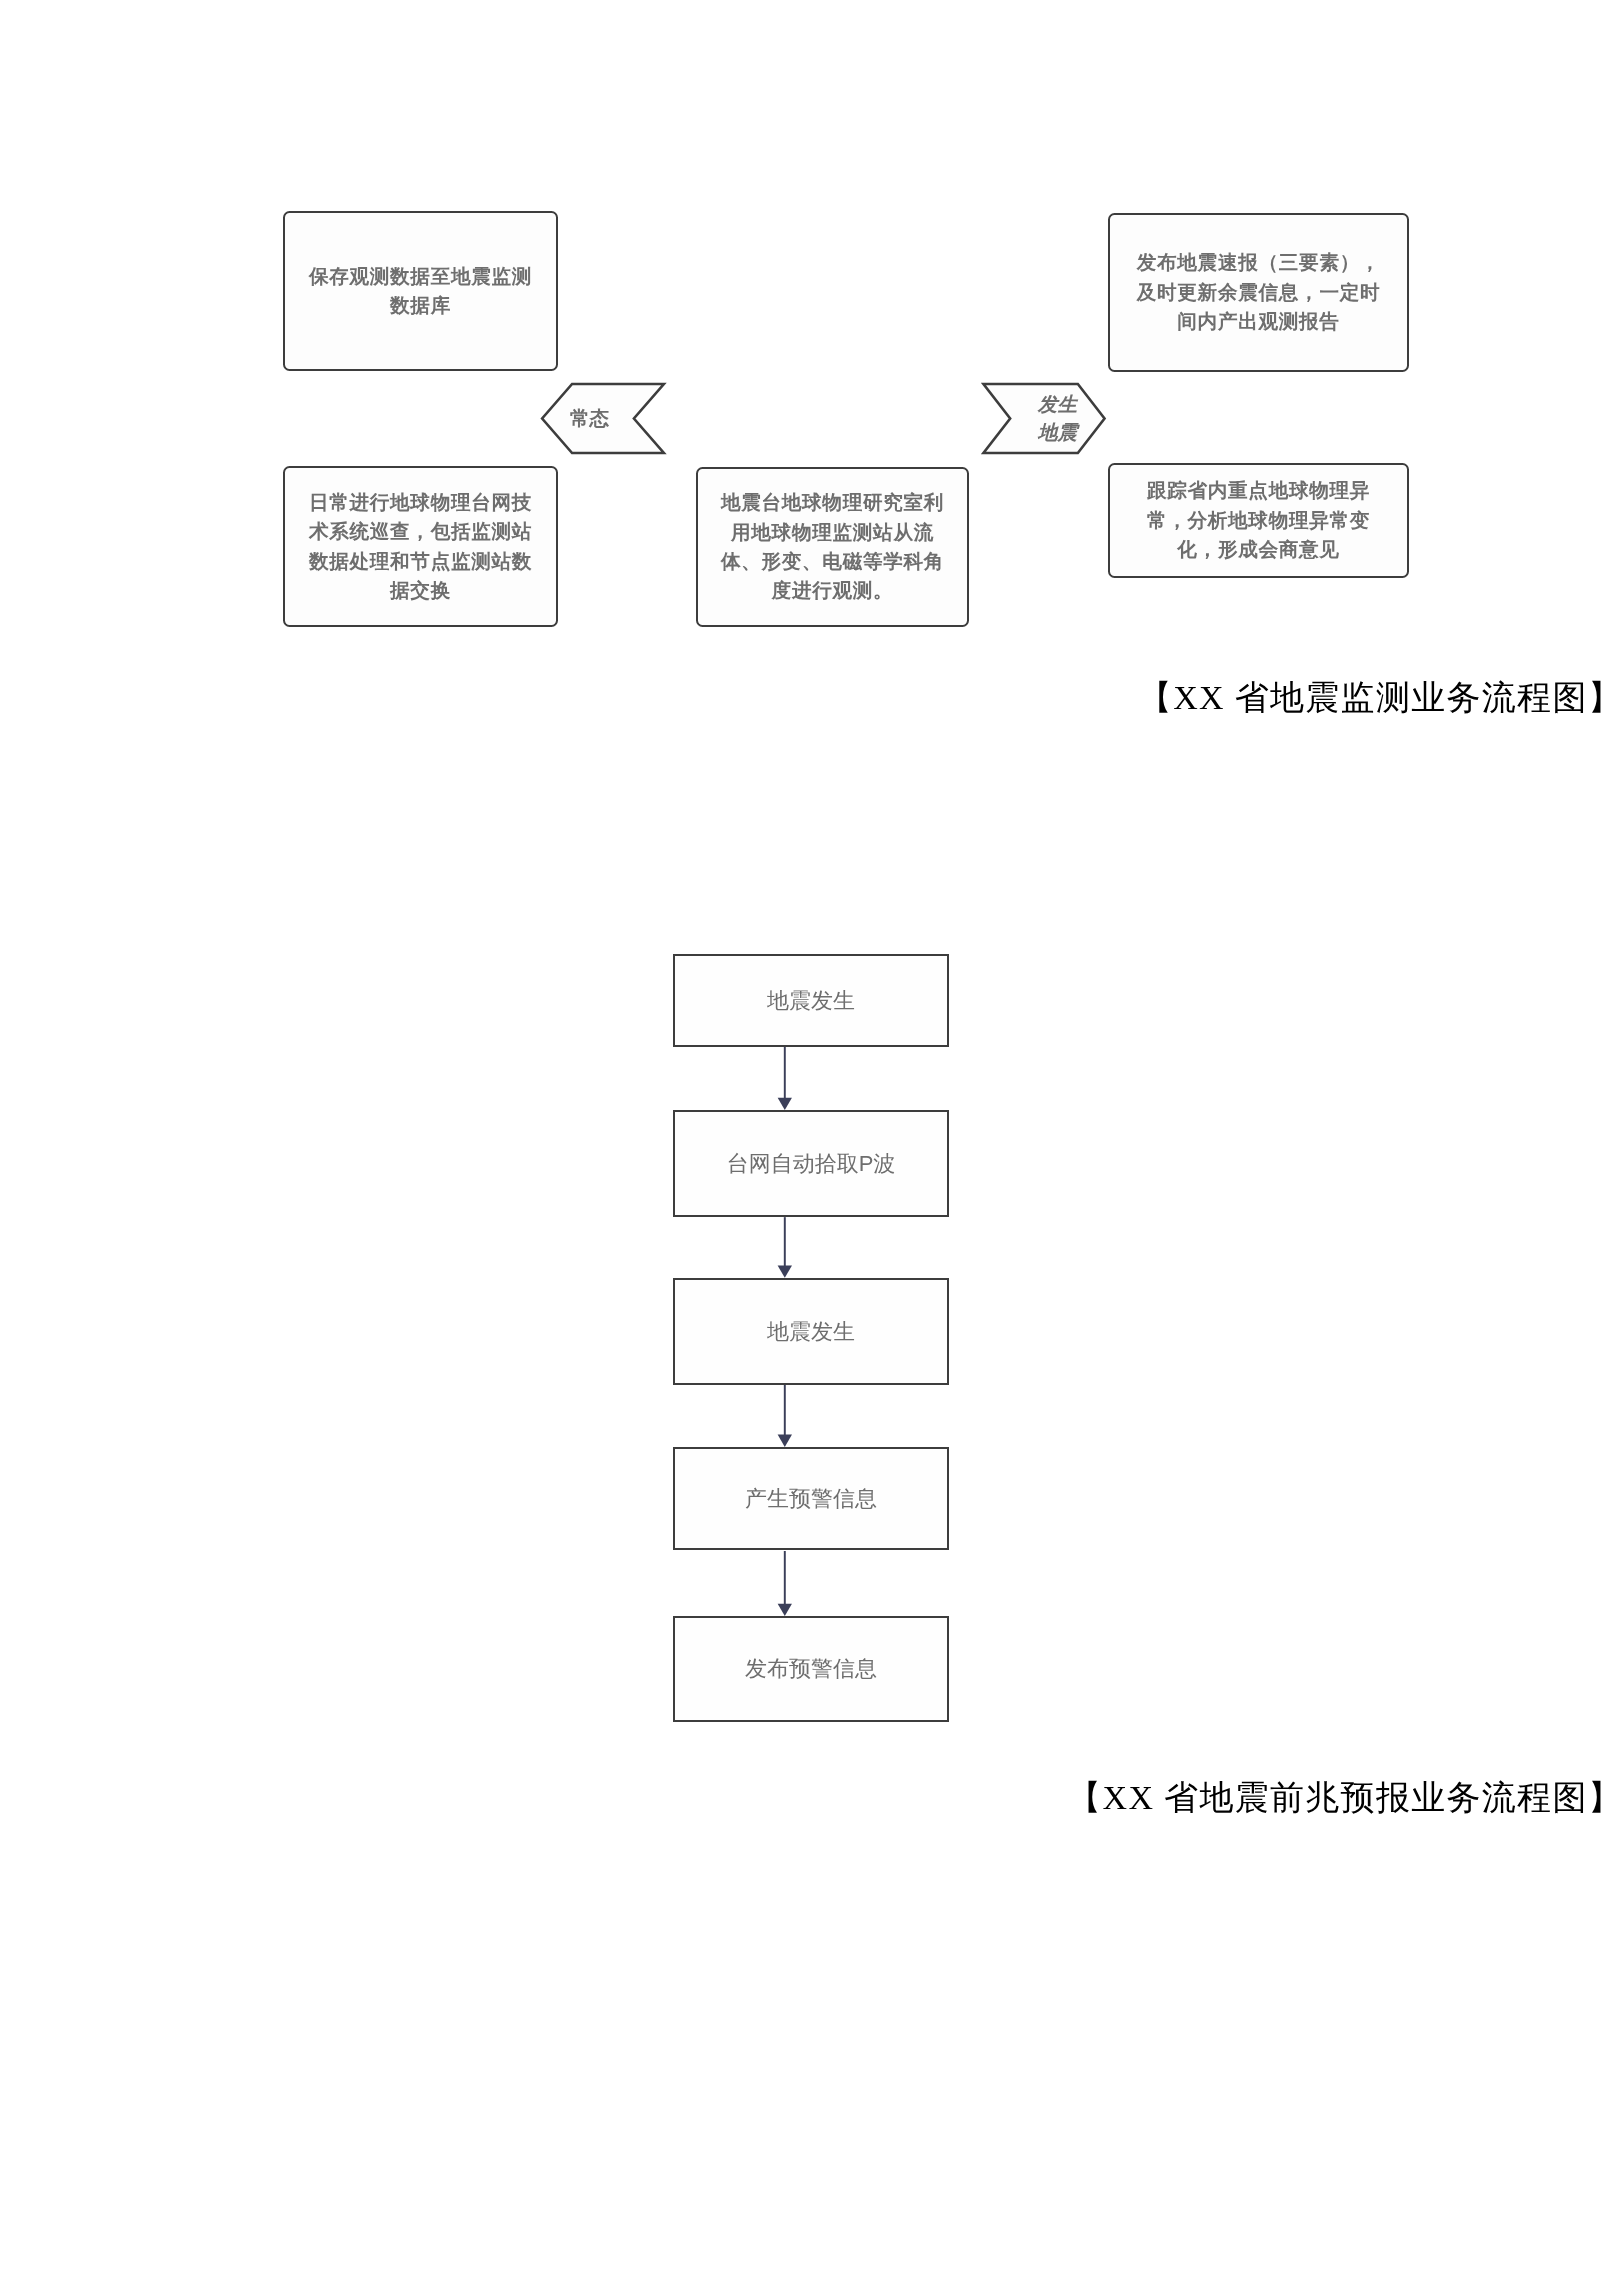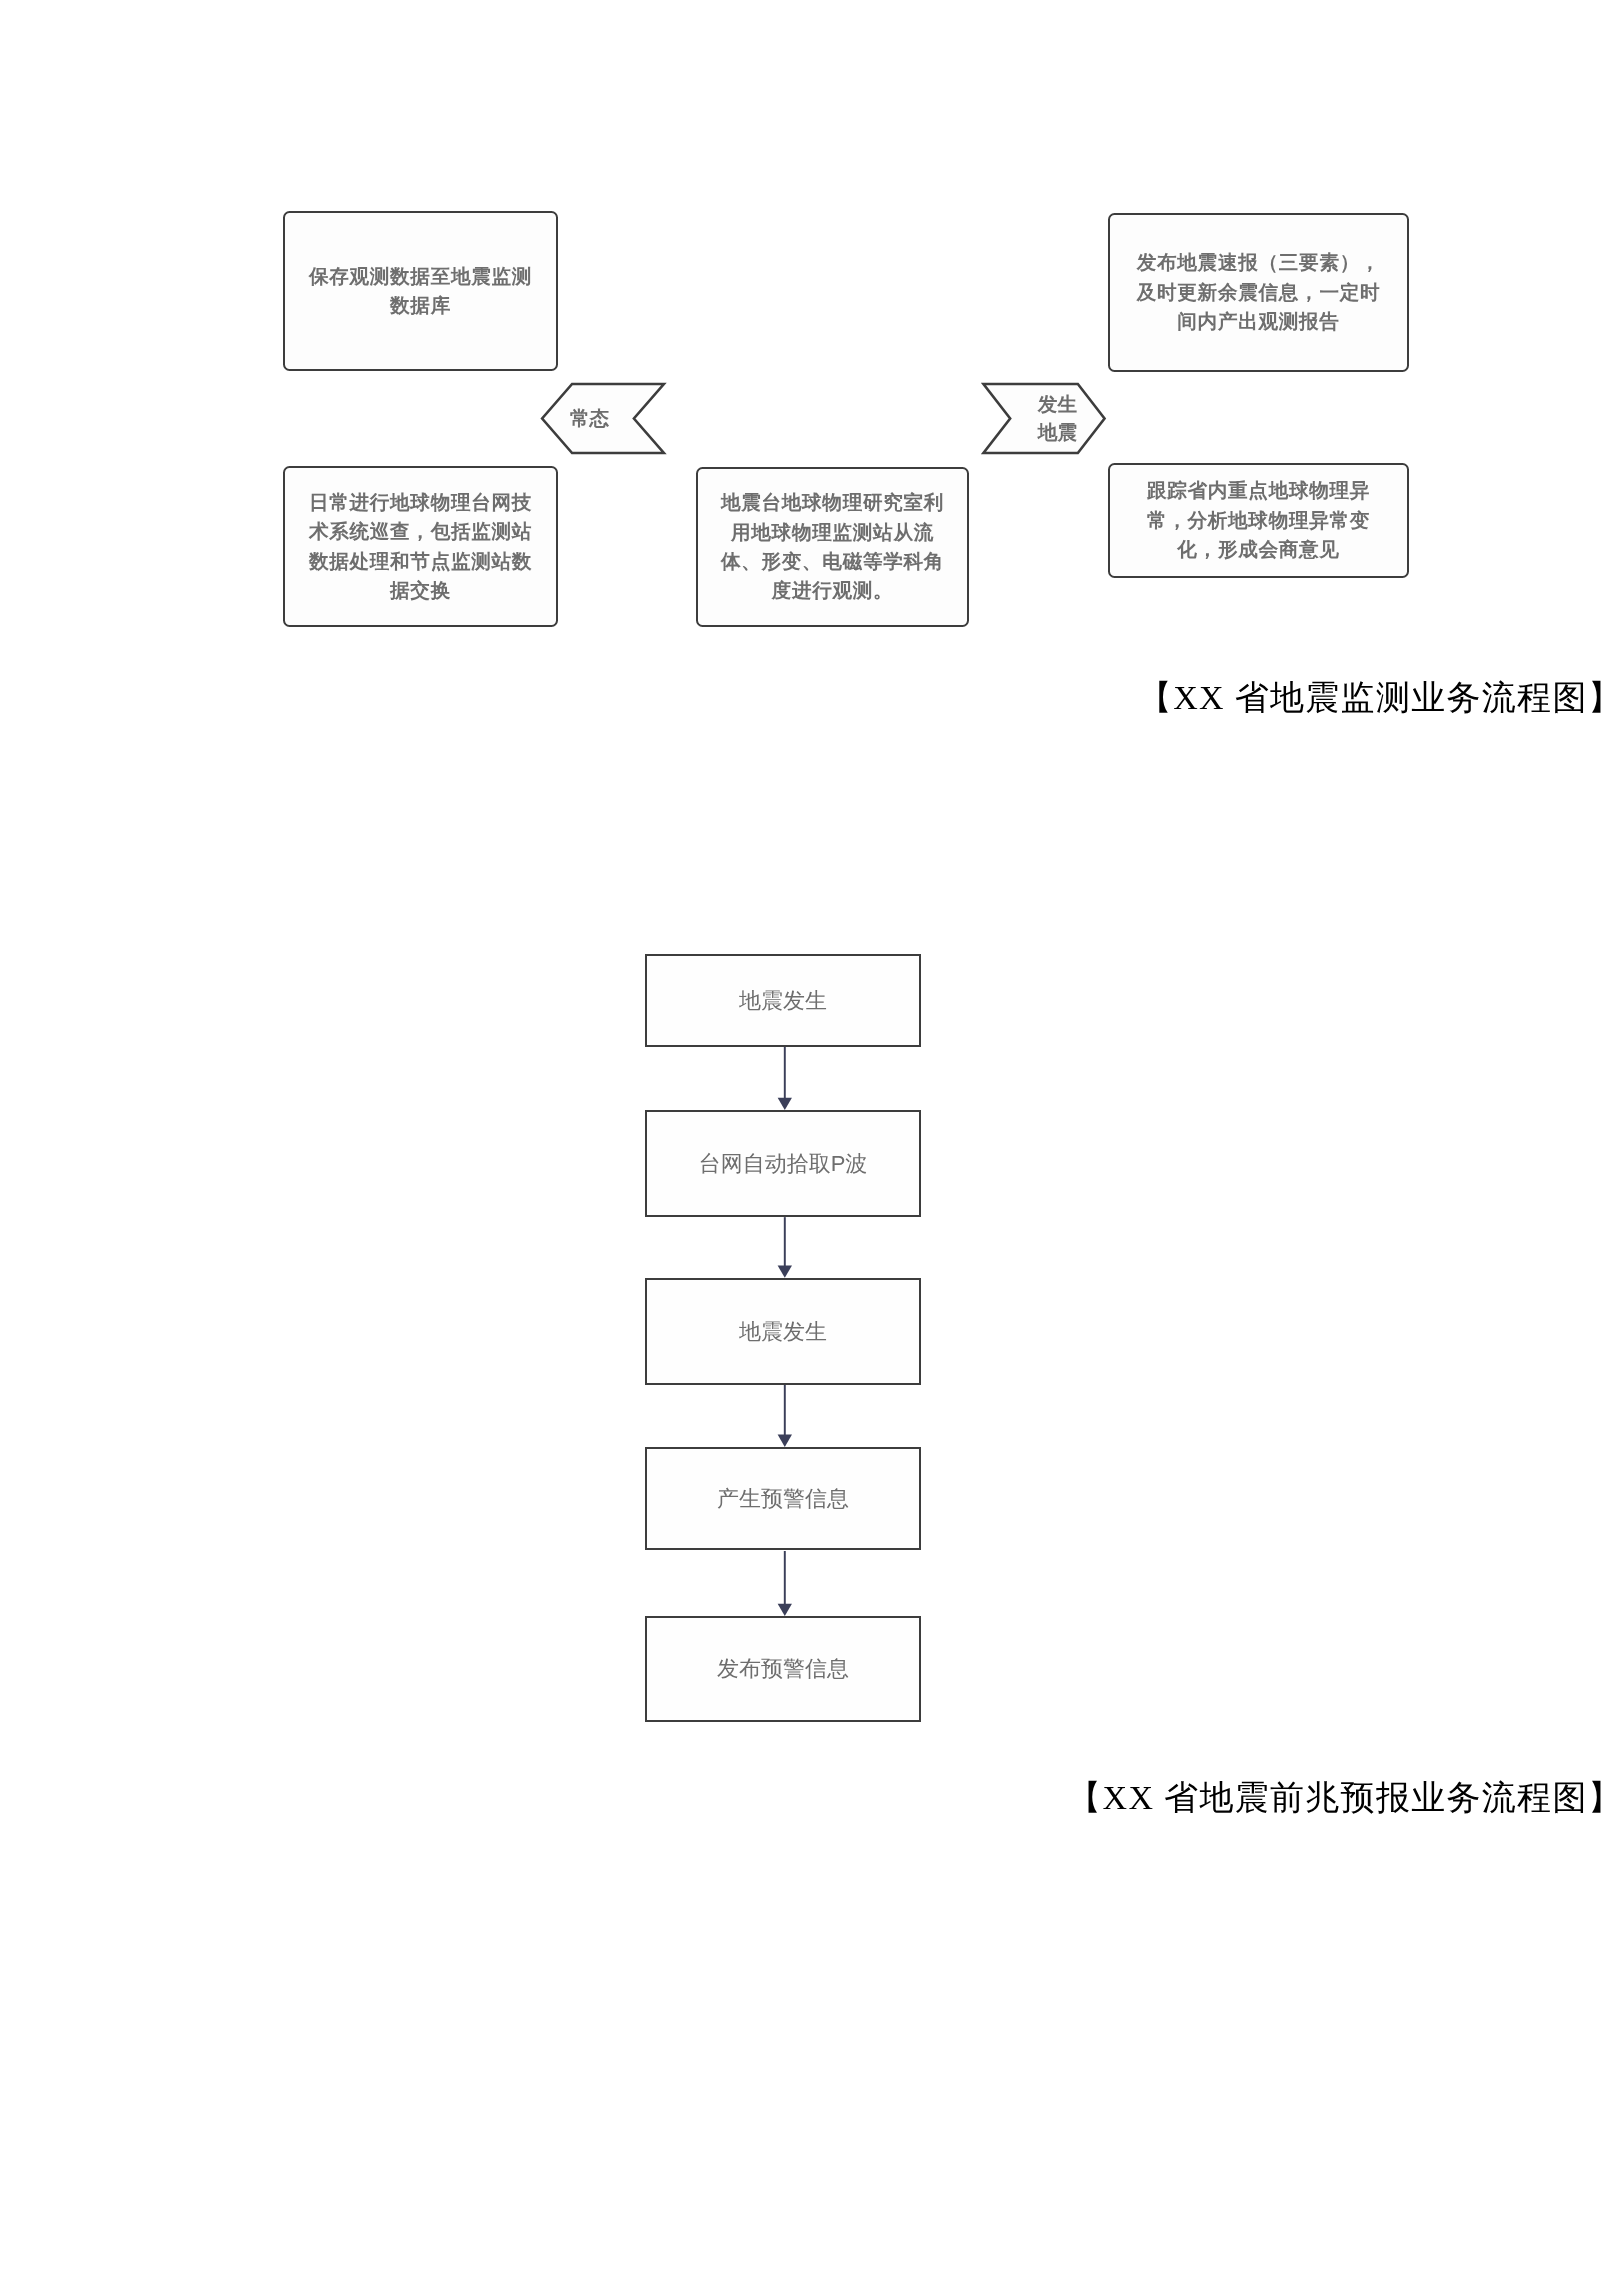--- a/index.html
+++ b/index.html
@@ -45,21 +45,21 @@
   .chevR{left:983px;top:384px;width:122px;height:69px}
   .chev svg{position:absolute;left:0;top:0;overflow:visible;}
   .chev polygon{fill:var(--box-bg);stroke:var(--box-border);stroke-width:4;}
   .chev .lbl{
     position:absolute;inset:0;
     display:flex;align-items:center;justify-content:center;
     color:var(--box-text);font-size:19.6px;font-weight:700;line-height:27.5px;
   }
   .chevL .lbl{padding-right:22%;}
   .chevR .lbl{padding-left:22%;}
-  .chevR .lbl span{display:block;width:2em;word-break:break-all;text-align:center;}
+  .chevR .lbl span{display:block;width:2em;word-break:break-all;text-align:center;font-style:italic;}
 
   
   .caption{
     position:absolute;left:0;width:1623px;
     text-align:right;
     font-family:Liberation Serif, serif;
     font-size:34px;
     letter-spacing:1.3px;
     color:var(--caption-text);
   }
@@ -70,20 +70,21 @@
   .sbox{
     position:absolute;
     border:2.6px solid var(--box-border);
     background:#fefefe;
     color:var(--box-text);
     font-size:22px;
     font-weight:400;
     display:flex;align-items:center;justify-content:center;
     text-align:center;
     box-sizing:border-box;
+    margin-left:28px;
   }
   .sA{left:645px;top:954px;width:276px;height:93px}
   .sB{left:645px;top:1110px;width:276px;height:107px}
   .sC{left:645px;top:1278px;width:276px;height:107px}
   .sD{left:645px;top:1447px;width:276px;height:103px}
   .sE{left:645px;top:1616px;width:276px;height:106px}
 
   .arrow{position:absolute;width:19.6px;}
   .a1{left:775px;top:1047px;height:63px}
   .a2{left:775px;top:1217px;height:61px}

